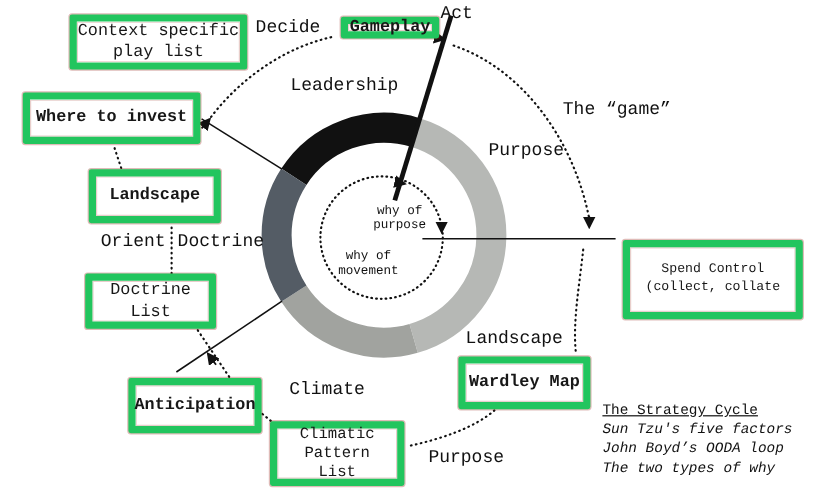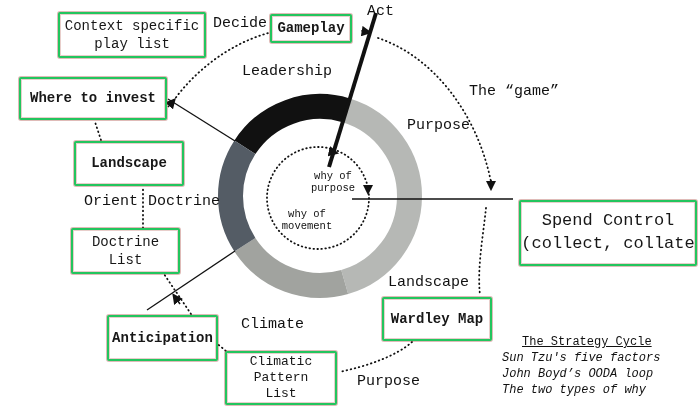--- a/index.html
+++ b/index.html
@@ -4,30 +4,30 @@
 <style>
   html,body{margin:0;padding:0;}
   body{
     width:700px;height:416px;background:#ffffff;position:relative;overflow:hidden;
     font-family:"Liberation Mono","DejaVu Sans Mono",monospace;color:#1a1a1a;
   }
   #stage{position:absolute;inset:0;width:700px;height:416px;}
   svg.layer{position:absolute;left:0;top:0;}
   .rbox{
     position:absolute;box-sizing:border-box;background:#fff;
-    border:2px solid #22c55e;border-radius:2px;
+    border:6px solid #22c55e;border-radius:2px;
     box-shadow:0 0 0 1px rgba(150,30,20,.30), inset 0 0 0 1px rgba(150,30,20,.22);
     display:flex;flex-direction:column;align-items:center;justify-content:center;
     text-align:center;font-size:14px;line-height:1.3;color:#171717;
   }
   .rbox.bold{font-weight:bold;}
   .lbl{position:absolute;font-size:15px;white-space:nowrap;color:#111;}
   .ctr{position:absolute;font-size:10.5px;line-height:1.15;text-align:center;color:#111;width:80px;}
   .legend{position:absolute;left:502px;top:334px;font-size:12px;line-height:16px;color:#111;}
-  .legend .t{text-decoration:underline;margin-left:20px;}
+  .legend .t{text-decoration:underline;}
   .legend .i{font-style:italic;}
 </style>
 </head>
 <body>
 
 <div id="stage">
 
   <svg class="layer" width="700" height="416" viewBox="0 0 700 416">
     <defs>
       <marker id="arr" viewBox="0 0 10 10" refX="8" refY="5" markerWidth="7" markerHeight="7" orient="auto-start-reverse">
@@ -71,21 +71,21 @@
       <path d="M352,199 L513,199" stroke-width="1.3"></path>
       <path d="M329,167 L376,13" stroke-width="4"></path>
     </g>
   </svg>
 
   <div class="rbox" style="left:58px;top:12px;width:148px;height:46px;">
     <span>Context specific</span>
     <span>play list</span>
   </div>
 
-  <div class="rbox bold" style="left:270px;top:14px;width:82px;height:29px;">
+  <div class="rbox bold" style="left:284px;top:14px;width:82px;height:18px;">
     <span>Gameplay</span>
   </div>
 
   <div class="rbox bold" style="left:19px;top:77px;width:148px;height:43px;">
     <span>Where to invest</span>
   </div>
 
   <div class="rbox bold" style="left:74px;top:141px;width:110px;height:45px;">
     <span>Landscape</span>
   </div>
@@ -102,21 +102,21 @@
   <div class="rbox" style="left:225px;top:351px;width:112px;height:54px;font-size:13px;line-height:1.25;text-align:center;">
     <span>Climatic</span>
     <span>Pattern</span>
     <span>List</span>
   </div>
 
   <div class="rbox bold" style="left:382px;top:297px;width:110px;height:44px;">
     <span>Wardley Map</span>
   </div>
 
-  <div class="rbox" style="left:519px;top:200px;width:178px;height:66px;font-size:17px;line-height:1.35;">
+  <div class="rbox" style="left:519px;top:200px;width:150px;height:66px;font-size:11px;line-height:1.35;">
     <span>Spend Control</span>
     <span>(collect, collate</span>
   </div>
 
   <span class="lbl" style="left:213px;top:15px;">Decide</span>
   <span class="lbl" style="left:367px;top:3px;">Act</span>
   <span class="lbl" style="left:242px;top:63px;">Leadership</span>
   <span class="lbl" style="left:407px;top:117px;">Purpose</span>
   <span class="lbl" style="left:469px;top:83px;">The “game”</span>
   <span class="lbl" style="left:388px;top:274px;">Landscape</span>

